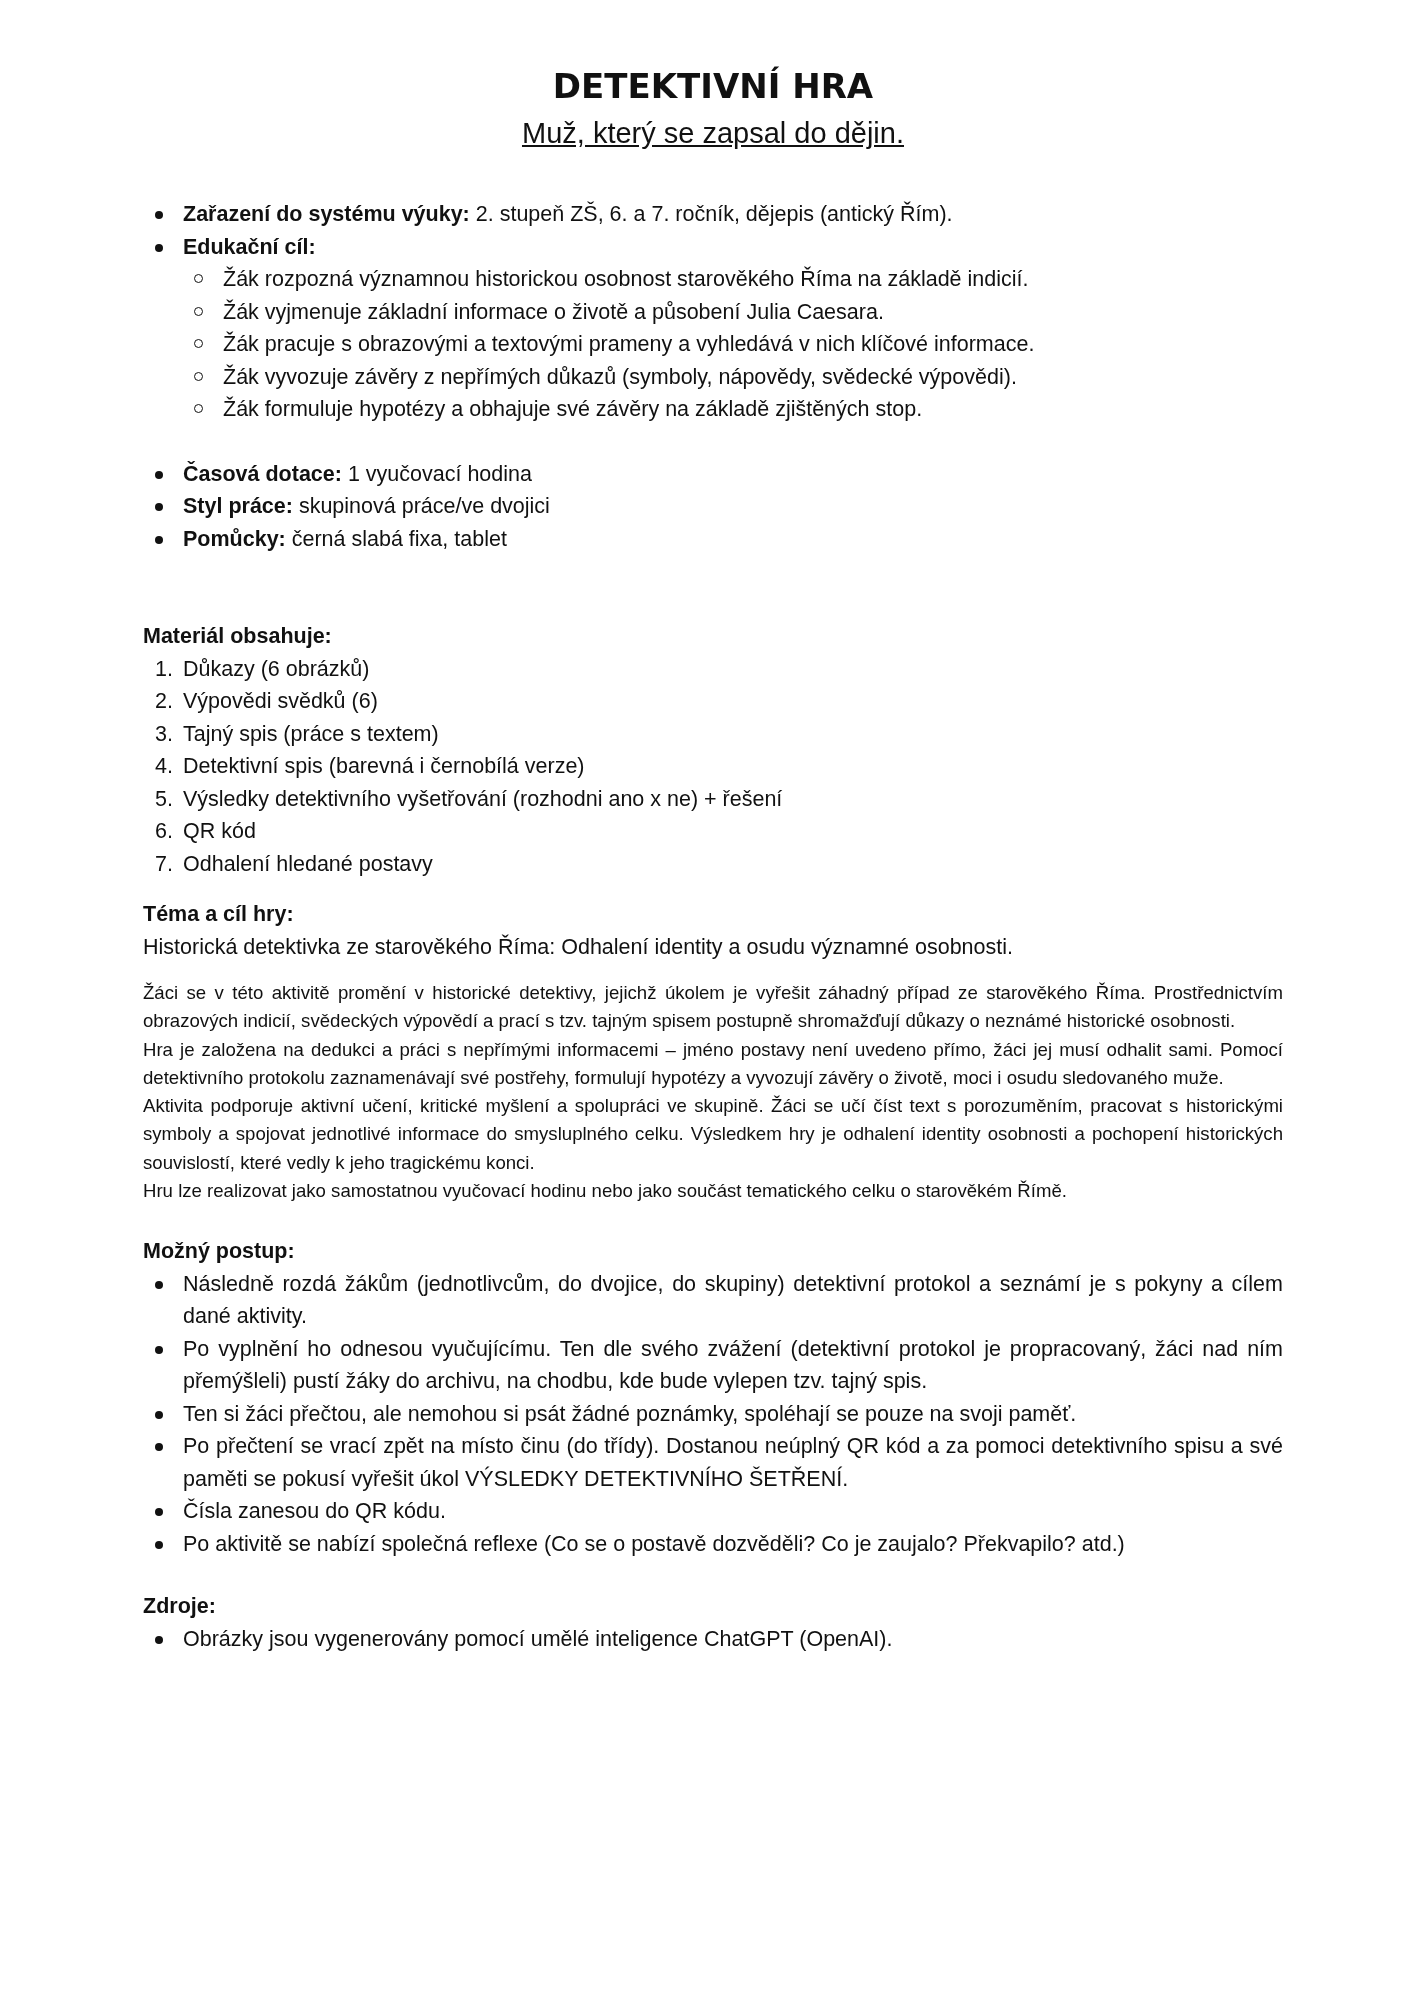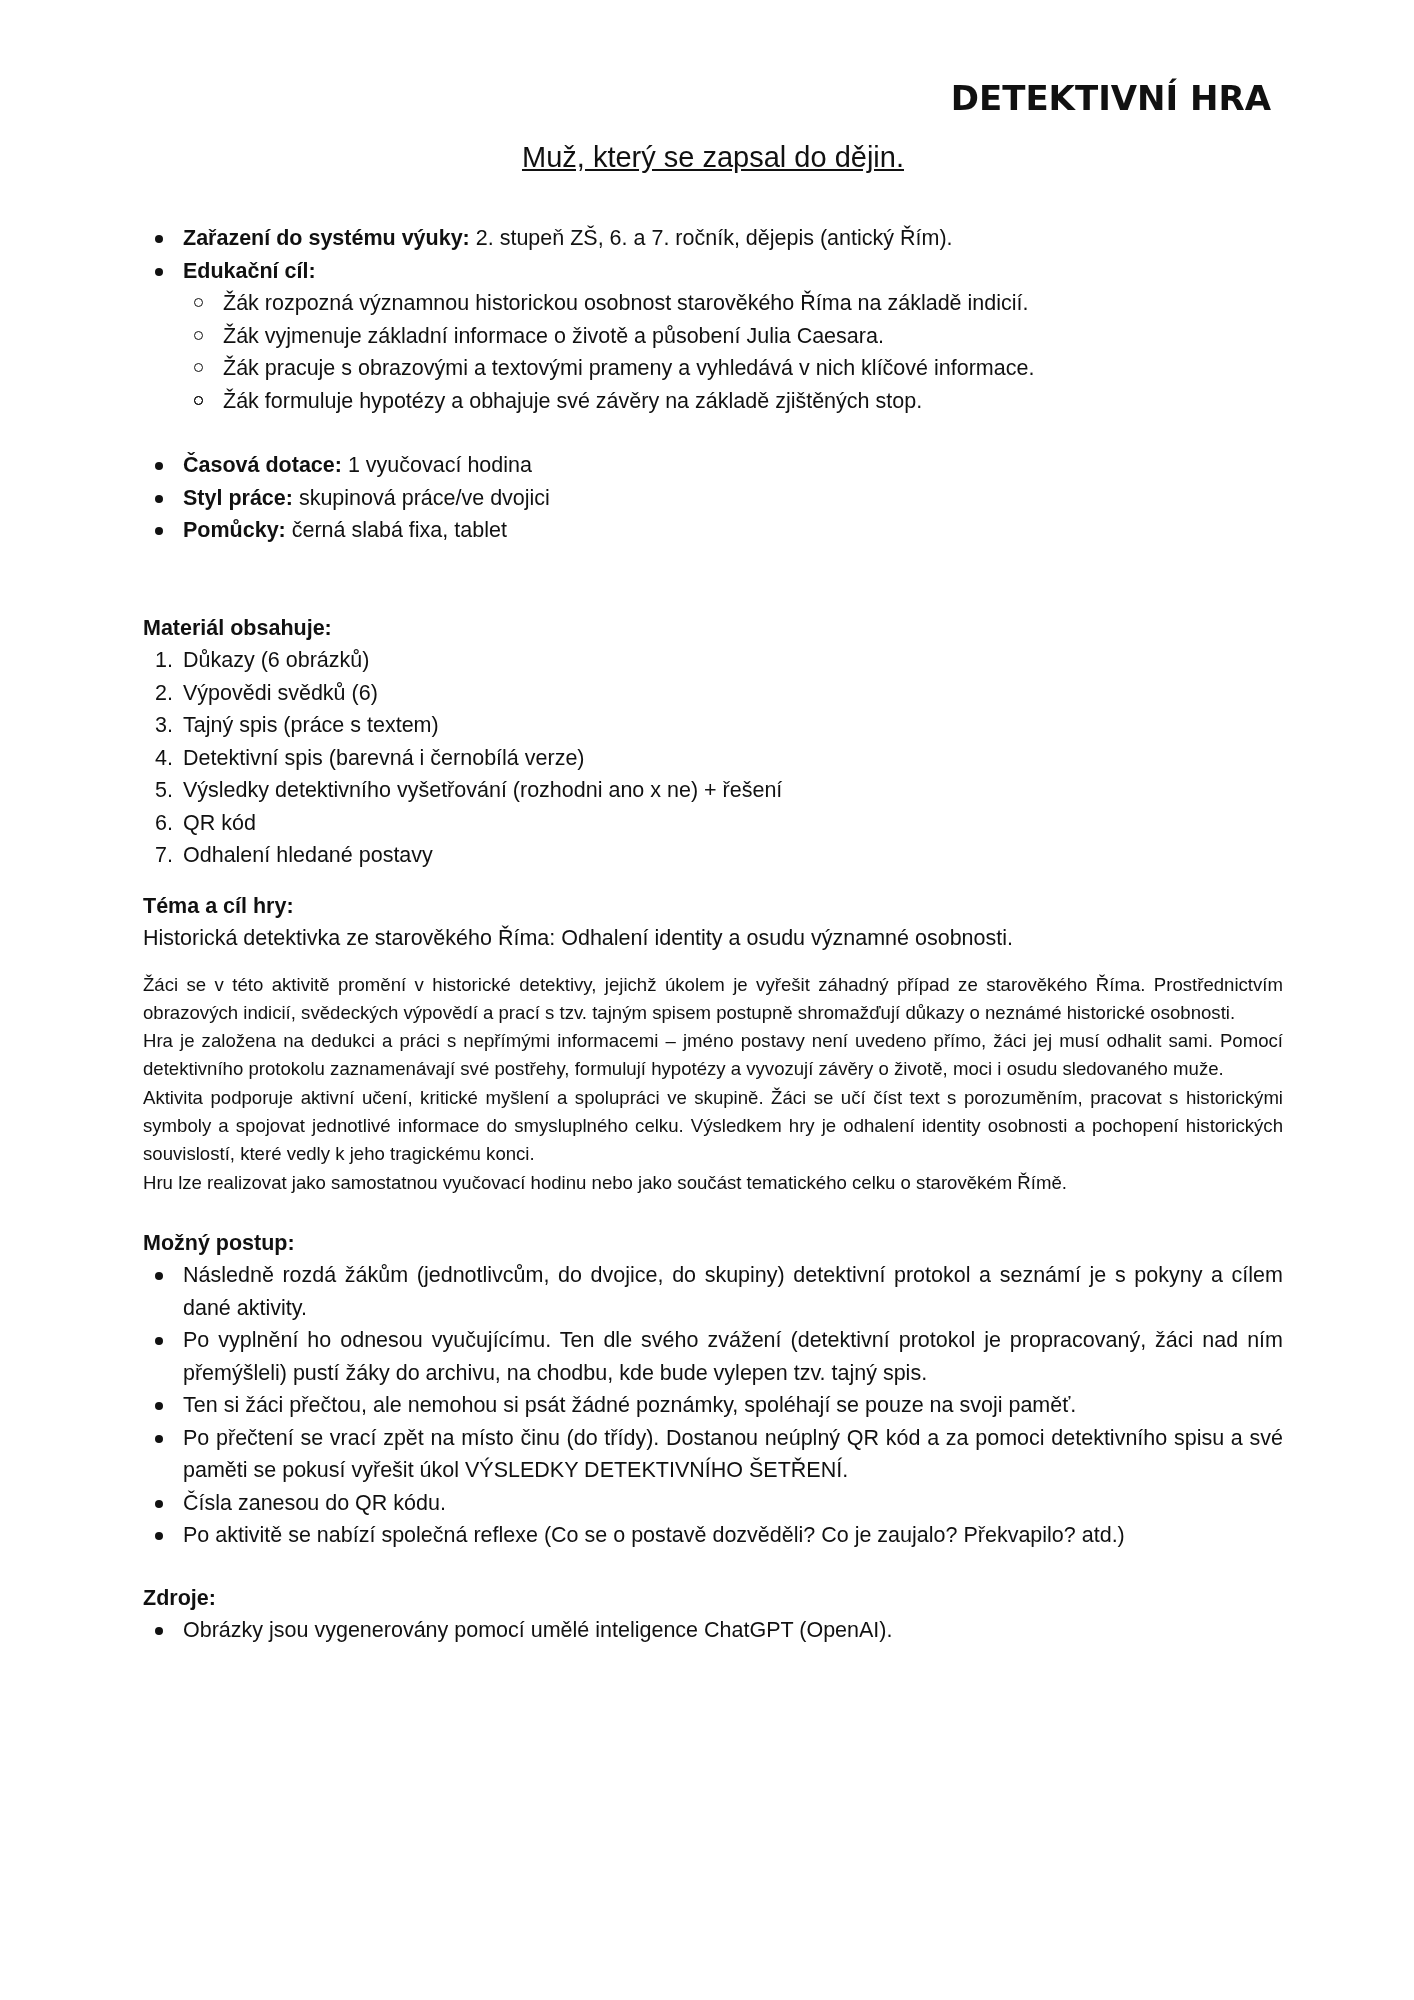--- a/index.html
+++ b/index.html
@@ -2,22 +2,22 @@
 <html><head>
   <meta charset="utf-8">
   <style>
     html, body { margin: 0; padding: 0; background: #ffffff; }
     body {
       width: 1414px; height: 2000px; position: relative; overflow: hidden;
       font-family: "DejaVu Sans", sans-serif; color: #111111;
     }
     .page { position: absolute; left: 143px; top: 62px; width: 1140px; }
     .title {
-      text-align: right; font-weight: bold; font-size: 34px; letter-spacing: 0px;
-      margin: 12px; line-height: 48px;
+      text-align: center; font-weight: bold; font-size: 34px; letter-spacing: 0px;
+      margin: 0; line-height: 48px;
     }
     .subtitle {
       text-align: center; font-size: 29px; margin: 0; line-height: 46px;
       font-family: "Liberation Sans", sans-serif;
       text-decoration: underline;
     }
     ul, ol { margin: 0; padding: 0; }
     .txt { font-family: Liberation Sans, sans-serif; }
     .info-list { list-style: none; margin-top: 42px; }
     .info-list > li { position: relative; padding-left: 40px; font-size: 21.5px; line-height: 32.5px; }
@@ -55,21 +55,21 @@
       <span class="bullet"></span>
       <span class="b">Zařazení do systému výuky:</span><span> 2. stupeň ZŠ, 6. a 7. ročník, dějepis (antický Řím).</span>
     </li>
     <li>
       <span class="bullet"></span>
       <span class="b">Edukační cíl:</span>
       <ul class="sub-list">
         <li><span class="circle"></span><span>Žák rozpozná významnou historickou osobnost starověkého Říma na základě indicií.</span></li>
         <li><span class="circle"></span><span>Žák vyjmenuje základní informace o životě a působení Julia Caesara.</span></li>
         <li><span class="circle"></span><span>Žák pracuje s obrazovými a textovými prameny a vyhledává v nich klíčové informace.</span></li>
-        <li><span class="circle"></span></li>
+        <li><span class="circle"></span><span>Žák vyvozuje závěry z nepřímých důkazů (symboly, nápovědy, svědecké výpovědi).</span></li>
         <li><span class="circle"></span><span>Žák formuluje hypotézy a obhajuje své závěry na základě zjištěných stop.</span></li>
       </ul>
     </li>
     <li style="height:32px"></li>
     <li>
       <span class="bullet"></span>
       <span class="b">Časová dotace:</span><span> 1 vyučovací hodina</span>
     </li>
     <li>
       <span class="bullet"></span>

